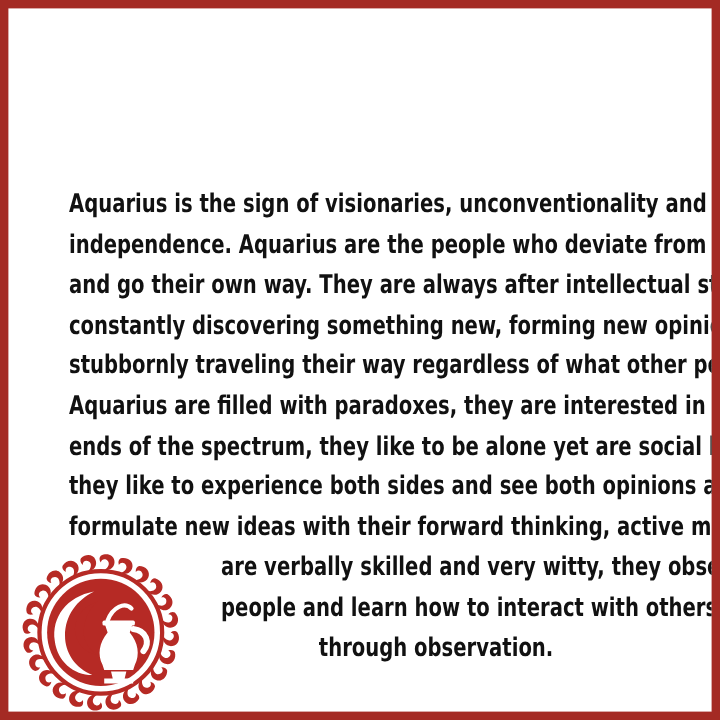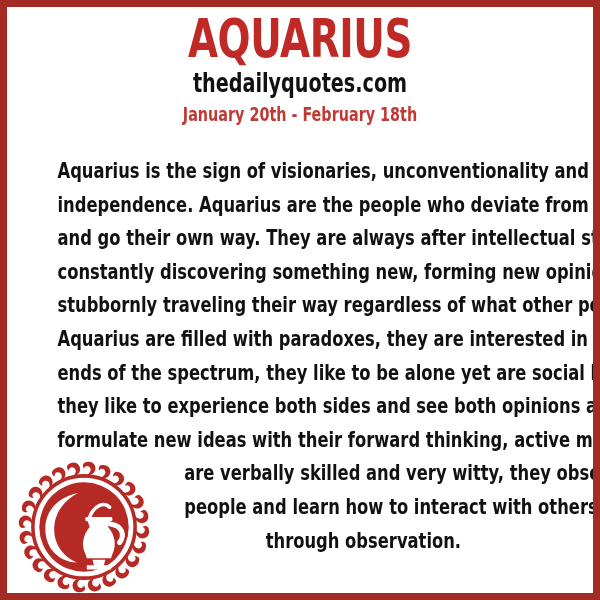--- a/index.html
+++ b/index.html
@@ -106,25 +106,20 @@
   
   .body-copy .line.indented {
     padding-left: 150px;
   }
 </style>
 </head>
 <body>
 
 <div class="card">
 
-  <div class="header">
-    <span class="sign-title">AQUARIUS</span>
-    <span class="site-name">thedailyquotes.com</span>
-    <span class="date-range">January 20th - February 18th</span>
-  </div>
 
   <div class="body-copy">
     <span class="line">Aquarius is the sign of visionaries, unconventionality and intellectual</span>
     <span class="line">independence. Aquarius are the people who deviate from the crowd</span>
     <span class="line">and go their own way. They are always after intellectual stimulation,</span>
     <span class="line">constantly discovering something new, forming new opinions and</span>
     <span class="line">stubbornly traveling their way regardless of what other people think.</span>
     <span class="line">Aquarius are filled with paradoxes, they are interested in the opposite</span>
     <span class="line">ends of the spectrum, they like to be alone yet are social butterflies,</span>
     <span class="line">they like to experience both sides and see both opinions as they</span>

